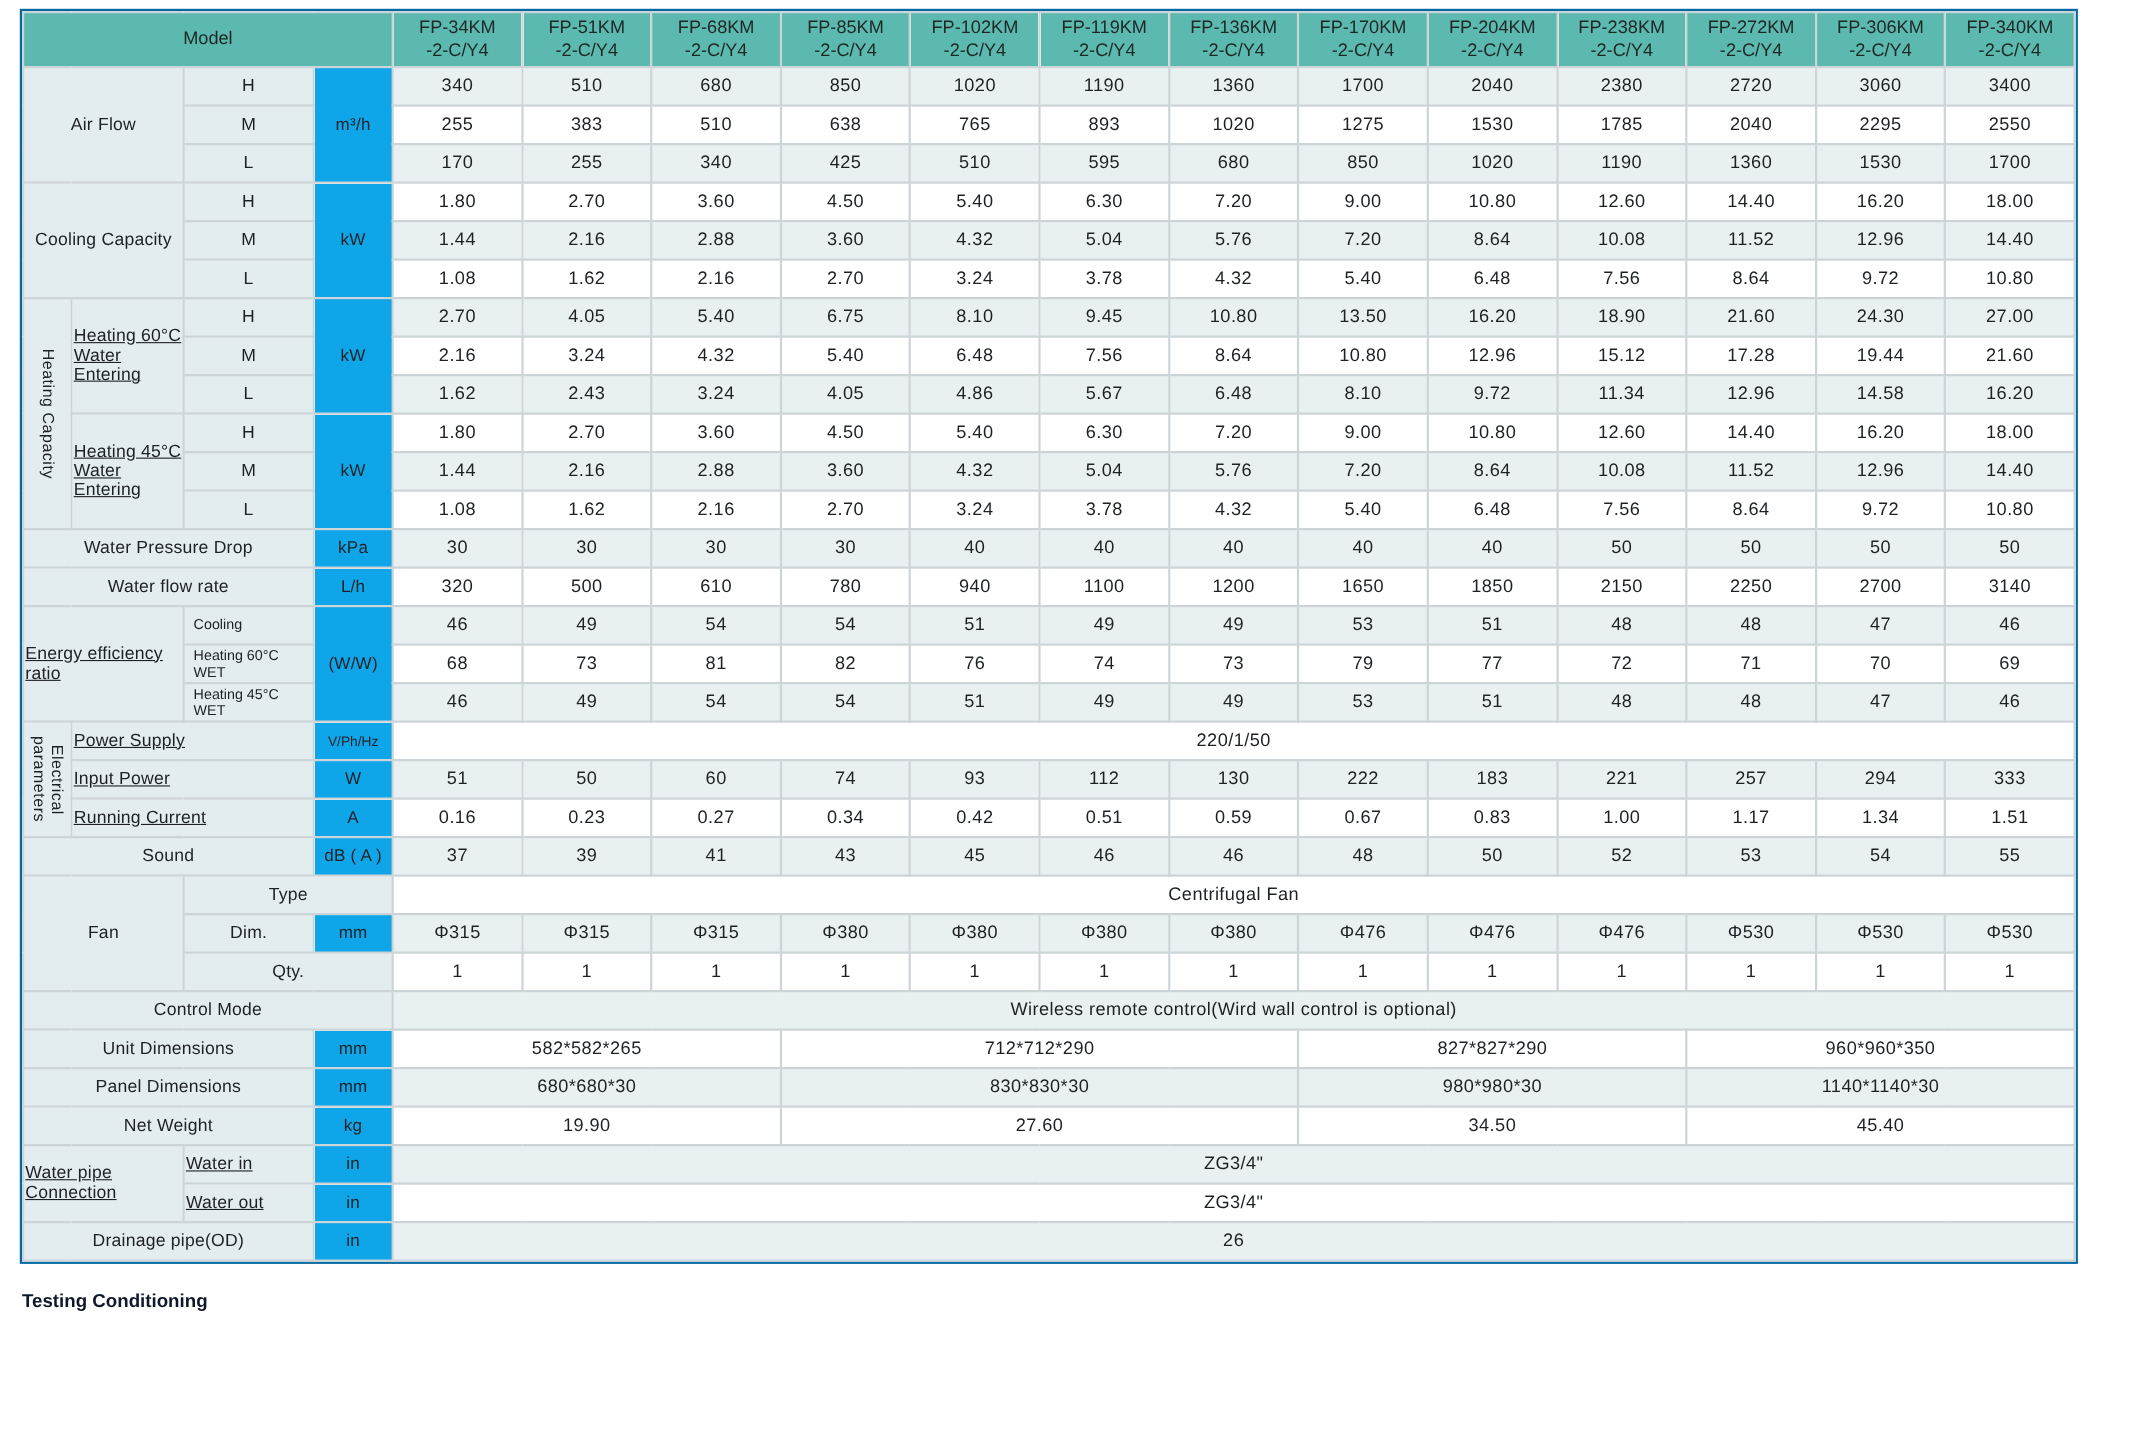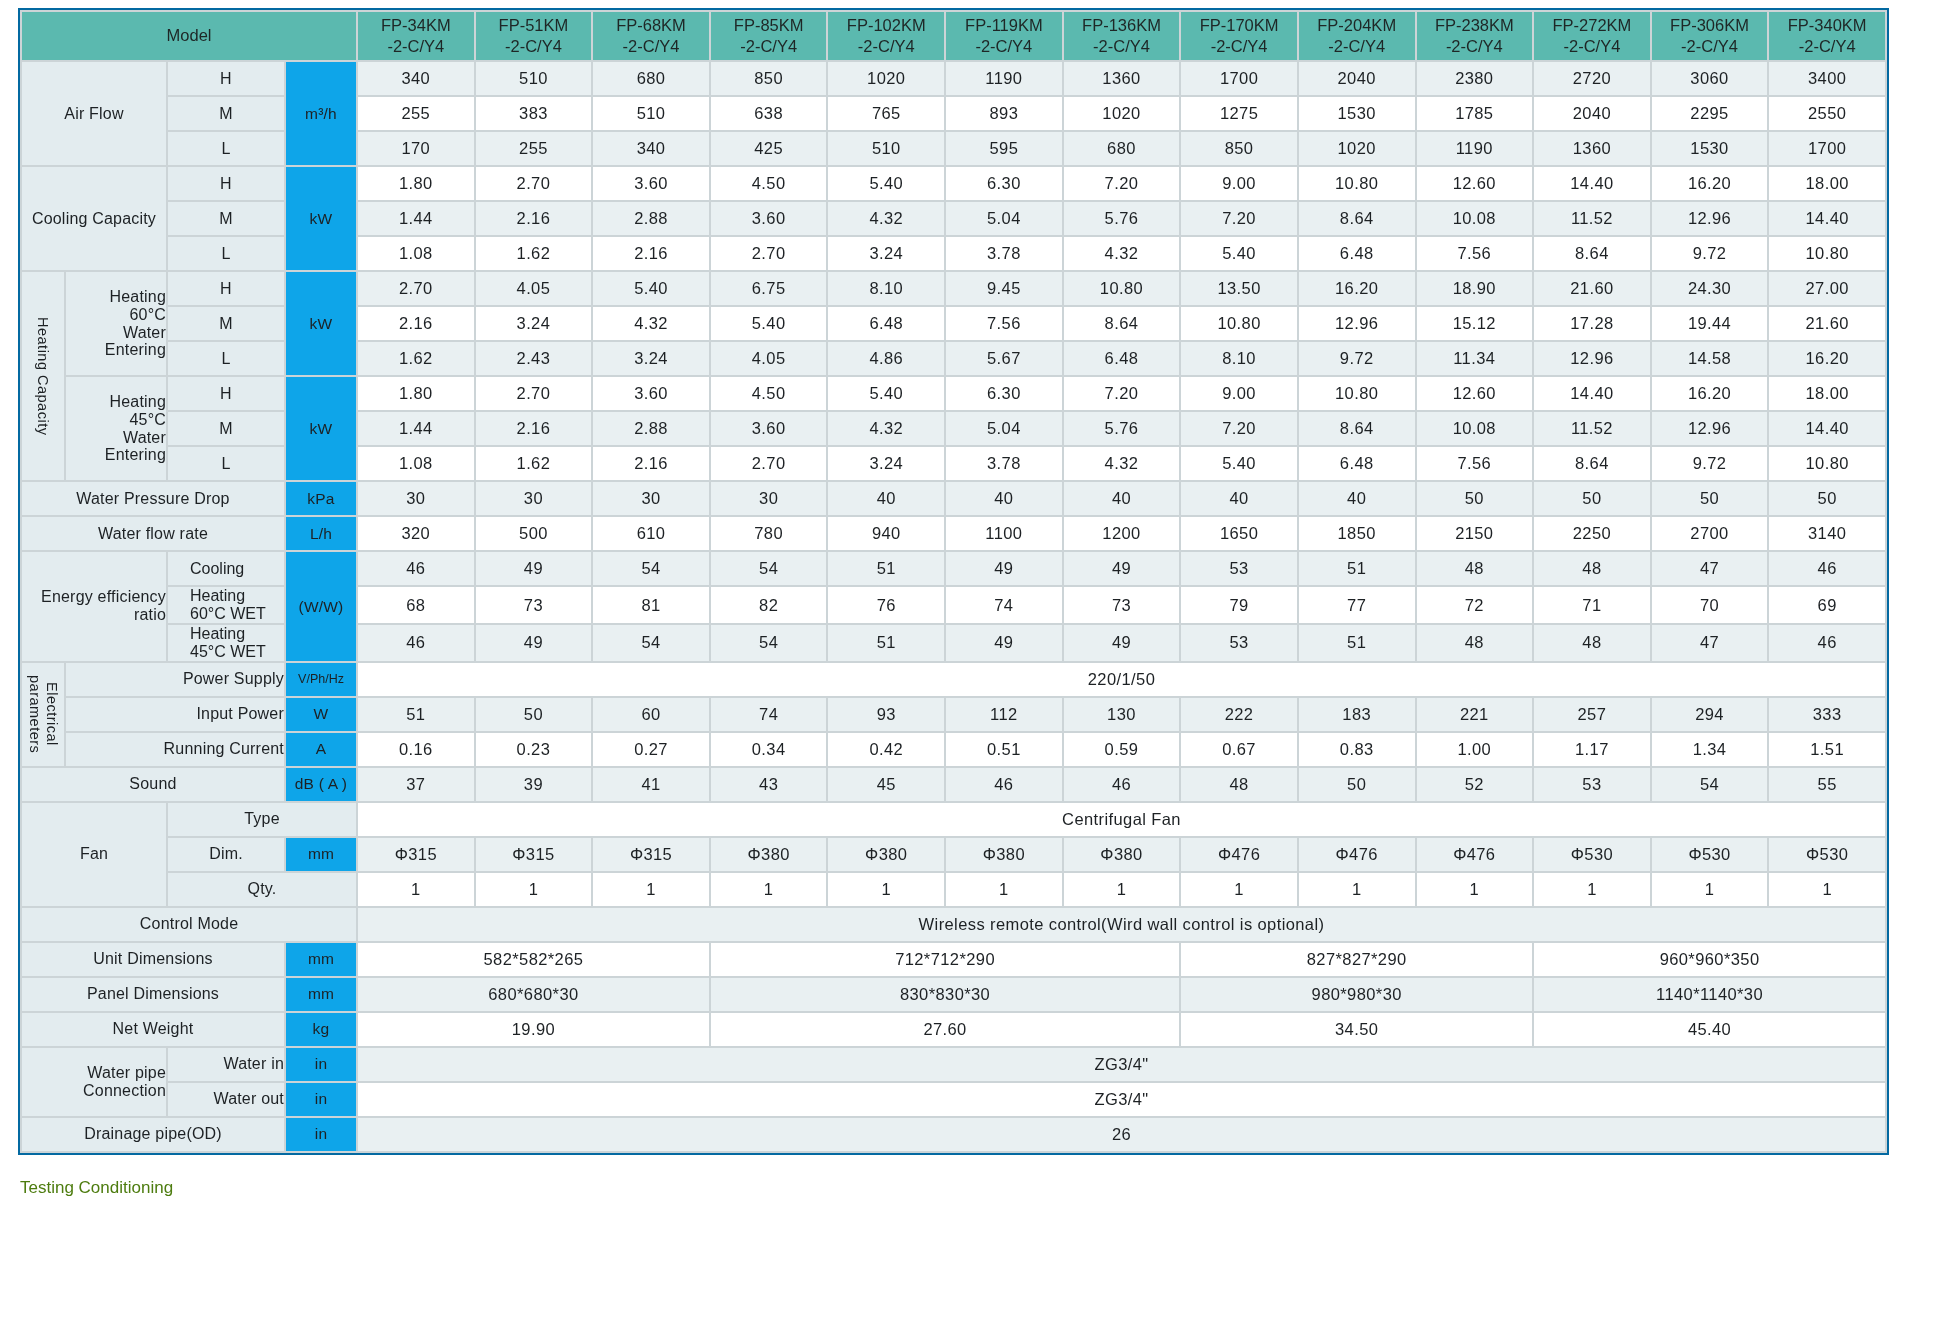--- a/index.html
+++ b/index.html
@@ -14,31 +14,31 @@
   td,th{border:2px solid #ccd4d7;overflow:hidden;padding:0;}
   thead th{
     background:#5bb9af;height:48px;font-weight:400;font-size:16.5px;
     line-height:1.28;color:#1e2726;text-align:center;vertical-align:middle;
   }
   tbody td{
     height:33px;text-align:center;vertical-align:middle;
     font-size:16.5px;letter-spacing:0.4px;line-height:1.12;
   }
   .c-lab{background:#e3ecef;font-size:16px;letter-spacing:0.2px;}
-  .c-left{text-align:right;padding-left:16px;}
-  .c-sub{background:#e3ecef;text-align:left;padding-left:22px;font-size:16px;letter-spacing:0;}
+  .c-left{text-align:left;padding-left:1px;text-decoration:underline;}
+  .c-sub{background:#e3ecef;text-align:left;padding-left:8px;font-size:13px;letter-spacing:0;}
   .c-unit{background:#0ea5e9;font-size:15.5px;letter-spacing:0.2px;}
   .c-small{font-size:12.5px;letter-spacing:0;text-align:center;}
   .c-vlab{
     background:#e3ecef;writing-mode:vertical-rl;text-align:center;
     font-size:14.5px;line-height:1.15;letter-spacing:0.5px;padding:2px 0;
   }
   tr.L .c-d{background:#e9f0f2;}
   tr.W .c-d{background:#ffffff;}
-  .notes{margin:16px 0 0 2px;font-size:17px;line-height:1.5;color:#4d7c0f;}
+  .notes{margin:16px 0 0 2px;font-size:17px;line-height:1.5;color:#0f172a;font-weight:bold;}
   .notes .title{margin:0 0 2px 0;}
   .notes p{margin:0;}
 </style>
 </head>
 <body>
 
 <div class="wrap">
   <div class="tablewrap">
     <table>
       <colgroup>

